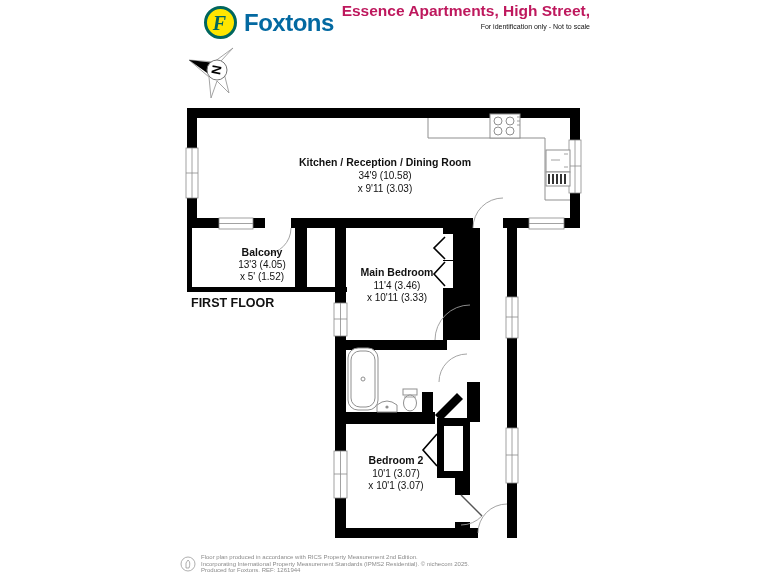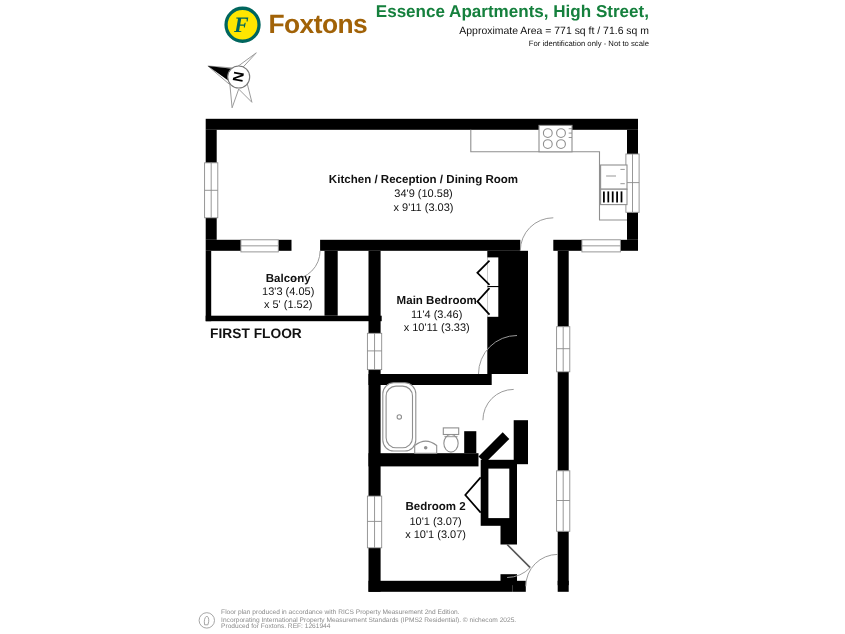--- a/index.html
+++ b/index.html
@@ -4,24 +4,24 @@
 <style>
   html,body{margin:0;padding:0;background:#fff;}
   #page{position:relative;width:768px;height:576px;background:#fff;overflow:hidden;
         font-family:"Liberation Sans", sans-serif;}
   
   #brand{position:absolute;left:204px;top:6px;display:flex;align-items:center;}
   #brand .ring{width:27px;height:27px;border-radius:50%;background:#ffe600;
        border:3.5px solid #00665e;display:flex;align-items:center;justify-content:center;}
   #brand .ring span{color:#00665e;font-weight:bold;font-style:italic;font-size:20px;
        font-family:"Liberation Serif", serif;line-height:1;transform:translateX(-1px);}
-  #brand .word{color:#a16207;font-size:24px;font-weight:bold;margin-left:7px;
+  #brand .word{color:#0369a1;font-size:24px;font-weight:bold;margin-left:7px;
        letter-spacing:-0.5px;}
   #titleblock{position:absolute;right:178px;top:2px;text-align:right;width:400px;}
-  #titleblock .t{font-size:15.5px;font-weight:bold;color:#15803d;line-height:17.5px;}
+  #titleblock .t{font-size:15.5px;font-weight:bold;color:#be185d;line-height:17.5px;}
   #titleblock .a{font-size:9.5px;color:#111;margin-top:3px;}
   #titleblock .d{font-size:7px;color:#111;margin-top:3px;}
   
   .svgtext{font-family:"Liberation Sans", sans-serif;}
   text.room{font-size:10.5px;font-weight:bold;fill:#111;text-anchor:middle;}
   text.dim{font-size:10px;fill:#111;text-anchor:middle;}
   text.floor{font-size:12.5px;font-weight:bold;fill:#111;}
   rect.wall{fill:#000;}
   .win{fill:#fff;stroke:#8a8a8a;stroke-width:0.8;}
   .winline{stroke:#8a8a8a;stroke-width:0.8;}
@@ -40,21 +40,20 @@
 
   <div id="brand">
     <div class="ring">
       <span>F</span>
     </div>
     <div class="word">Foxtons</div>
   </div>
 
   <div id="titleblock">
     <div class="t">Essence Apartments, High Street,</div>
-    <div class="a">Approximate Area = 771 sq ft / 71.6 sq m</div>
     <div class="d">For identification only - Not to scale</div>
   </div>
 
   <svg width="768" height="576" viewBox="0 0 768 576" style="position:absolute;left:0;top:0;" class="svgtext">
 
     <g>
       <path d="M233,48 L221,61 L229,93 L217,81 L211,98 L209,77 L189,60 L214,62 Z" fill="#fff" stroke="#9a9a9a" stroke-width="0.9"></path>
       <path d="M189,60 L215,63 L210,75 Z" fill="#000"></path>
       <circle cx="217" cy="70" r="10" fill="#fff" stroke="#777" stroke-width="1"></circle>
       <text x="217" y="74" text-anchor="middle" font-size="13" font-weight="bold" fill="#000" transform="rotate(-80 217 70)">N</text>

